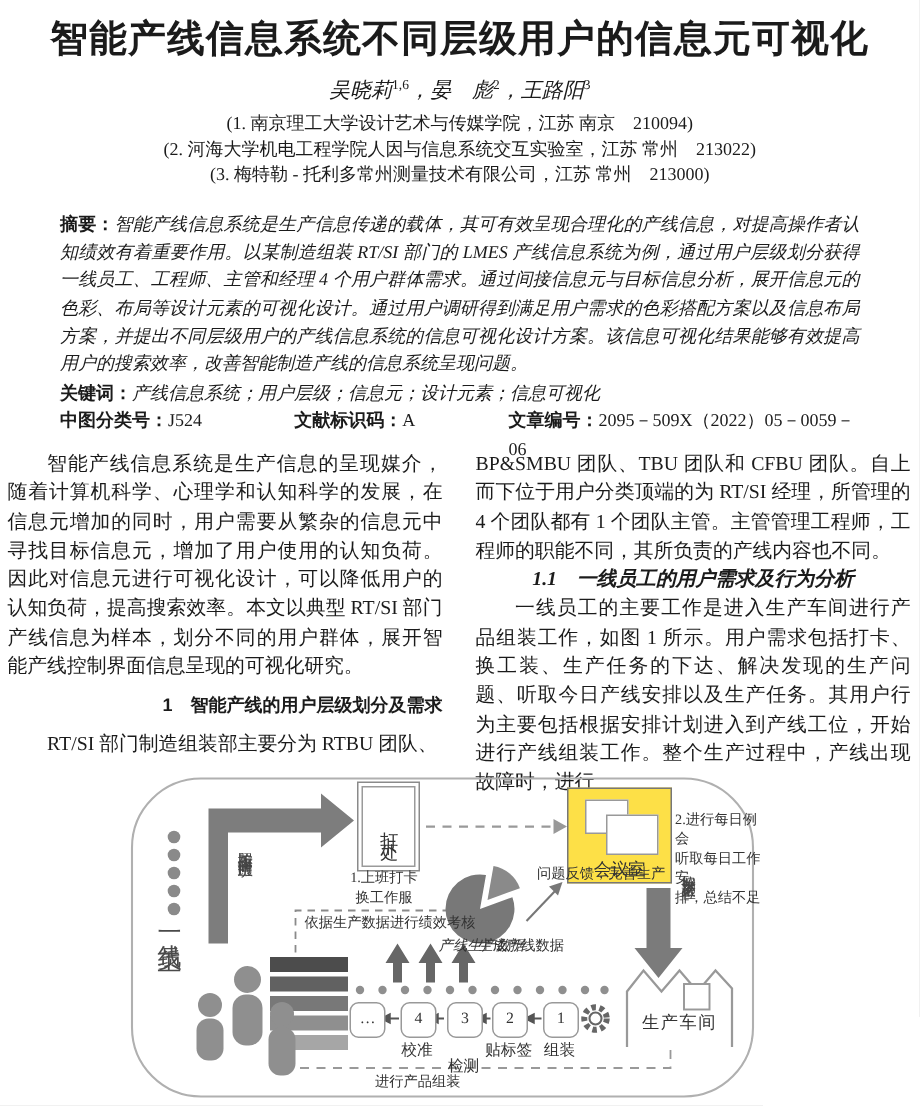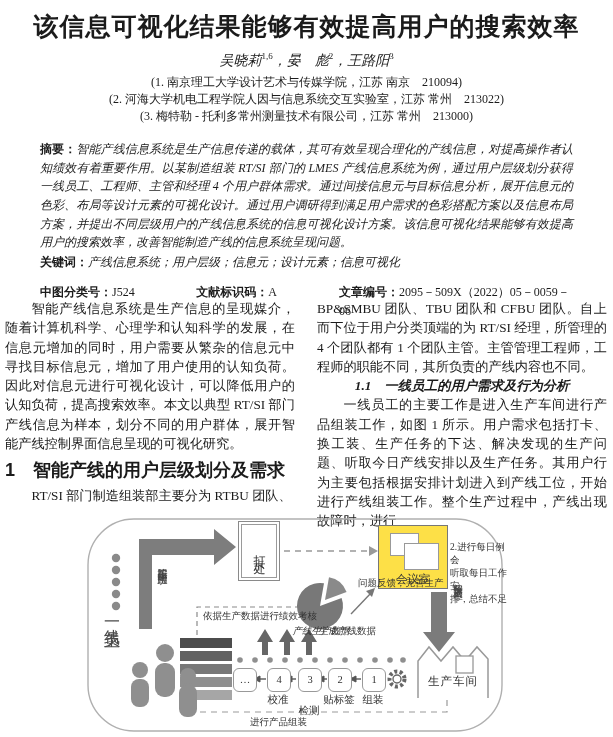--- a/index.html
+++ b/index.html
@@ -10,30 +10,30 @@
          font-weight:bold;font-size:25px;line-height:1.3;letter-spacing:1px;}
   .authors{text-align:center;margin-top:8px;font-size:14px;font-style:italic;}
   .authors sup{font-size:9px;font-style:normal;}
   .affils{margin-top:5px;}
   .affil{text-align:center;font-size:12px;line-height:17px;}
   
   .meta-block{margin:15px 40px 0;font-size:12px;line-height:18.6px;text-align:justify;}
   .lbl{font-weight:bold;font-family:"Liberation Sans","DejaVu Sans",sans-serif;font-style:normal;}
   .it{font-style:italic;}
   .kwline{margin:1px 40px 0;font-size:12px;line-height:18.6px;}
-  .clcline{margin:12px 40px 0;font-size:12px;line-height:18.6px;display:flex;}
+  .clcline{margin:0 40px 0;font-size:12px;line-height:18.6px;display:flex;}
   .clcline .seg1{width:162px;}
   .clcline .seg2{width:148px;}
   
   .columns{position:absolute;top:299px;left:5px;width:603px;display:flex;gap:22px;}
   .col{width:290px;font-size:13.2px;line-height:19.3px;text-align:justify;}
   .col p{margin:0;}
   .indent{text-indent:2em;}
   .sec-h{font-family:"Liberation Sans","DejaVu Sans",sans-serif;font-weight:bold;
-         font-size:18px;margin:8px 0 5px 0;text-align:left;}
+         font-size:12px;margin:8px 0 5px 0;text-align:right;}
   .subsec-h{font-weight:bold;font-style:italic;font-size:13.2px;margin:0;text-align:center;}
   
   .figure{position:absolute;top:518px;left:0;width:613px;height:219px;}
   .figure svg{position:absolute;top:0;left:0;}
   .flabel{position:absolute;font-size:9.5px;line-height:13px;color:#333;white-space:nowrap;}
   .vtext{writing-mode:vertical-rl;text-orientation:upright;}
   .role-label{position:absolute;left:101px;top:95px;height:95px;font-size:16px;letter-spacing:3px;color:#4a4a4a;font-weight:500;}
   .walk-label{position:absolute;left:155px;top:42px;height:102px;font-size:10px;letter-spacing:1px;color:#444;}
   .enter-label{position:absolute;left:451px;top:58px;height:100px;font-size:9.5px;letter-spacing:1px;color:#444;}
   .punch-box{position:absolute;left:238px;top:3px;width:40px;height:58px;border:1.3px solid #8a8a8a;background:#fff;}
@@ -48,21 +48,21 @@
   .st-box{position:absolute;top:150px;width:22px;height:22px;border:1.3px solid #999;border-radius:6px;
           background:#fff;text-align:center;line-height:22px;font-size:10.5px;color:#333;}
   .st-label{position:absolute;top:175px;width:44px;text-align:center;font-size:10.5px;color:#333;}
   .factory-label{position:absolute;left:421px;top:156px;width:64px;text-align:center;font-size:11.5px;color:#333;letter-spacing:1px;}
 </style>
 </head>
 <body>
 
 <div class="page">
 
-  <h1 class="title">该信息可视化结果能够有效提高用户的搜索效率</h1>
+  <h1 class="title">智能产线信息系统不同层级用户的信息元可视化</h1>
 
   <div class="authors">
     <span>吴晓莉</span><sup>1,6</sup><span>，晏　彪</span><sup>2</sup><span>，王路阳</span><sup>3</sup>
   </div>
 
   <div class="affils">
     <div class="affil">(1. 南京理工大学设计艺术与传媒学院，江苏 南京　210094)</div>
     <div class="affil">(2. 河海大学机电工程学院人因与信息系统交互实验室，江苏 常州　213022)</div>
     <div class="affil">(3. 梅特勒 - 托利多常州测量技术有限公司，江苏 常州　213000)</div>
   </div>
@@ -181,20 +181,24 @@
     </svg>
 
     <div class="role-label vtext">一线员工</div>
     <div class="walk-label vtext">按照工作时间上班</div>
 
     <div class="punch-box">
       <div class="punch-inner">
         <span class="vtext">打卡处</span>
       </div>
     </div>
+    <div class="note center" style="left:218px;top:62px;width:76px;">
+      <div>1.上班打卡</div>
+      <div>换工作服</div>
+    </div>
 
     <div class="meet-box">
       <div class="table1"></div>
       <div class="table2"></div>
       <div class="meet-label">会议室</div>
     </div>
     <div class="note" style="left:450px;top:23px;width:64px;">
       <div>2.进行每日例会</div>
       <div>听取每日工作安</div>
       <div>排，总结不足</div>

